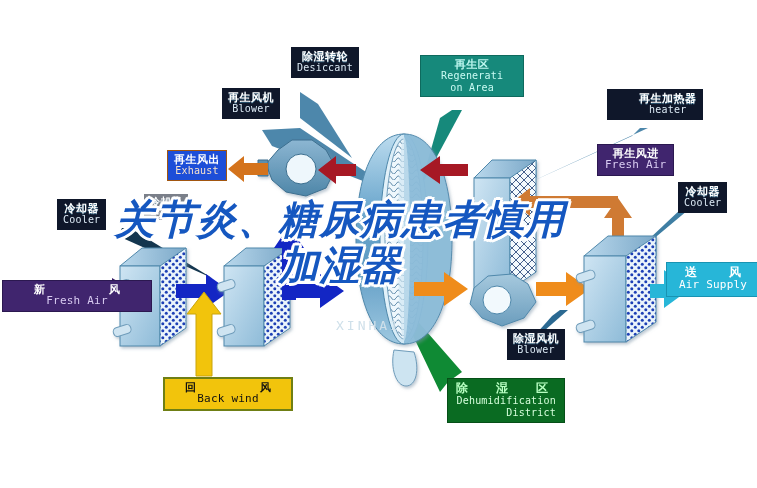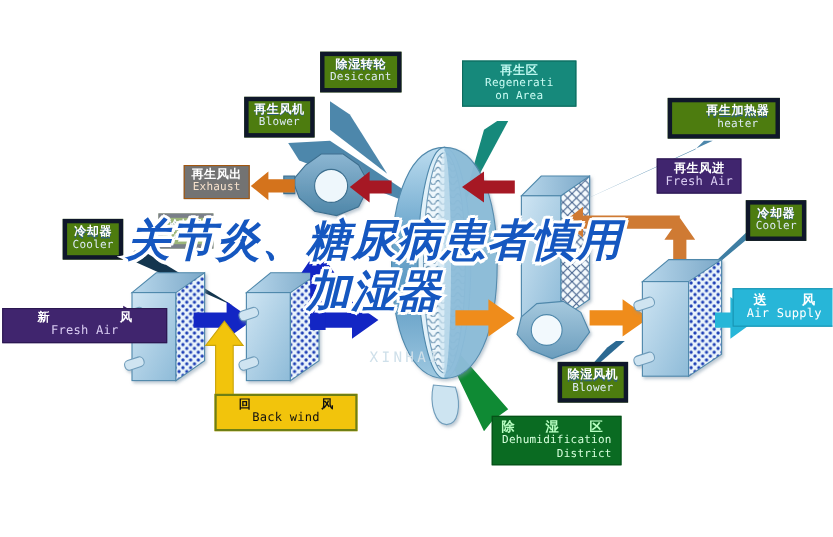--- a/index.html
+++ b/index.html
@@ -9,27 +9,27 @@
   #art{position:absolute;left:0;top:0;width:757px;height:488px;}
 
   
   .lbl{position:absolute;box-sizing:border-box;text-align:center;
        line-height:1.12;white-space:nowrap;z-index:30;}
   .lbl .cn{display:block;font-weight:bold;letter-spacing:.5px;}
   .lbl .en{display:block;font-family:"DejaVu Sans Mono","Liberation Mono",monospace;
            letter-spacing:.2px;}
 
   
-  .lbl.blue{background:#4d7c0f;border:4px solid #0f172a;color:#eaf4fb;
+  .lbl.blue{background:#0f172a;border:1px solid #0f172a;color:#eaf4fb;
             padding:2px 5px 3px;}
   .lbl.blue .cn{font-size:11px;color:#ffffff;text-shadow:0 1px 0 #2f5f7e;}
   .lbl.blue .en{font-size:10px;color:#dceaf5;}
 
   
-  .lbl.orange{background:#737373;border:1px solid #a2560f;color:#fff;padding:2px 6px 3px;}
+  .lbl.orange{background:#1d4ed8;border:1px solid #a2560f;color:#fff;padding:2px 6px 3px;}
   .lbl.orange .cn{font-size:11px;color:#ffffff;}
   .lbl.orange .en{font-size:10px;color:#f7e2cd;}
 
   
   .lbl.teal{background:#16897b;border:1px solid #0e6a5e;padding:2px 20px 3px;}
   .lbl.teal .cn{font-size:11px;color:#bdf7ef;}
   .lbl.teal .en{font-size:10px;color:#c9fbf3;}
 
   
   .lbl.green{background:#0a6b22;border:1px solid #064f18;padding:3px 8px 4px;text-align:right;}
@@ -293,21 +293,21 @@
   <div class="lbl blue faded" style="left:144px;top:194px;padding:1px 4px 2px;">
     <span class="cn" style="font-size:10px;">冷却器</span>
     <span class="en" style="font-size:9px;">Cooler</span>
   </div>
 
   <div class="lbl purple" style="left:2px;top:280px;">
     <span class="cn">新　　风</span>
     <span class="en">Fresh Air</span>
   </div>
 
-  <div class="lbl yellow" style="left:163px;top:358px;margin-left:32px;">
+  <div class="lbl yellow" style="left:163px;top:377px;">
     <span class="cn">回　　风</span>
     <span class="en">Back wind</span>
   </div>
 
   <div class="lbl blue" style="left:507px;top:329px;">
     <span class="cn">除湿风机</span>
     <span class="en">Blower</span>
   </div>
 
   <div class="lbl green" style="left:447px;top:378px;">

